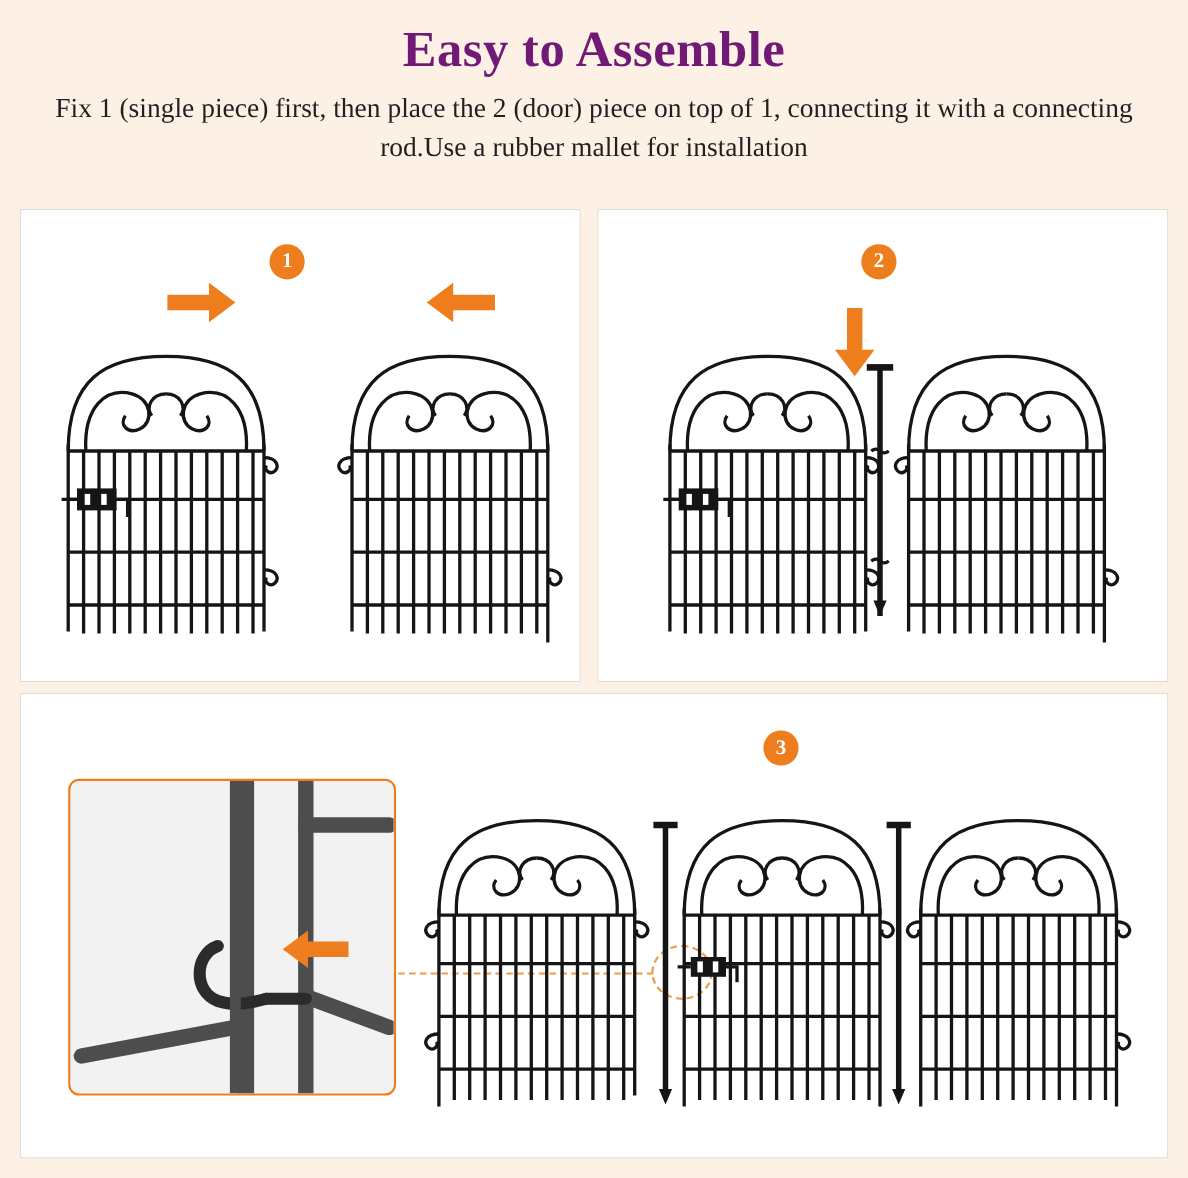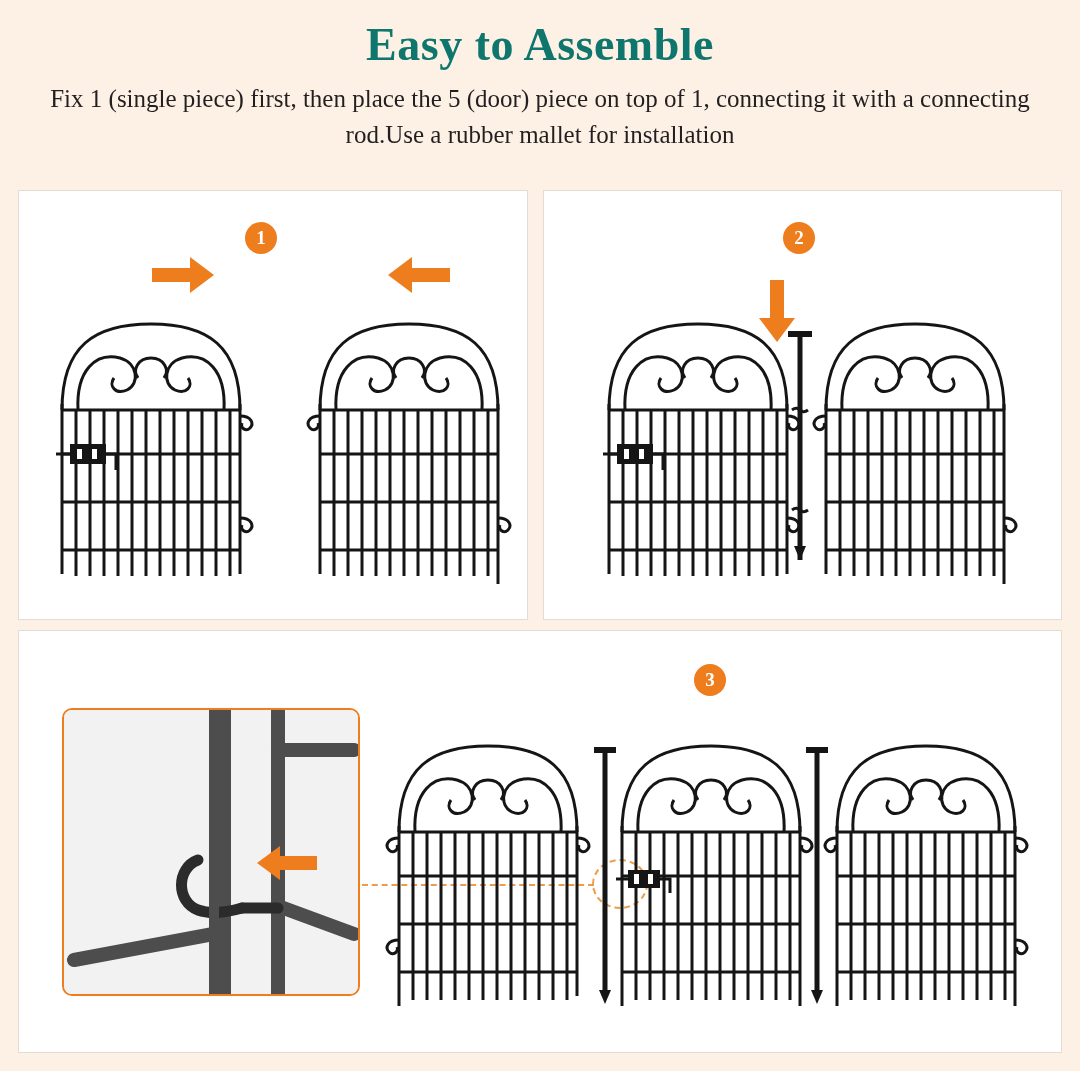--- a/index.html
+++ b/index.html
@@ -28,21 +28,21 @@
     height: 182px;
     background: #fdf1e6;
     text-align: center;
   }
   .title {
     margin: 0;
     padding-top: 18px;
     font-family: "Liberation Serif", serif;
     font-size: 46px;
     font-weight: bold;
-    color: #0f766e;
+    color: #701a75;
     letter-spacing: 0.5px;
   }
   .subtitle {
     margin: 10px auto 0 auto;
     width: 1000px;
     font-family: "Liberation Serif", serif;
     font-size: 25px;
     line-height: 1.42;
     color: #231f20;
   }
@@ -124,21 +124,21 @@
     box-sizing: border-box;
   }
 </style>
 </head>
 <body>
 
 <div class="page">
 
   <div class="header">
     <h1 class="title">Easy to Assemble</h1>
-    <p class="subtitle">Fix 1 (single piece) first, then place the 5 (door) piece on top of 1, connecting it with a connecting rod.Use a rubber mallet for installation</p>
+    <p class="subtitle">Fix 1 (single piece) first, then place the 2 (door) piece on top of 1, connecting it with a connecting rod.Use a rubber mallet for installation</p>
   </div>
 
   <div class="panel" id="panel-1"></div>
 
   <div class="step-badge" id="badge-1">1</div>
 
   <svg class="arrow-svg" id="arrow-right-1" width="64" height="40" viewBox="0 0 64 40">
     <path d="M0 13 H38 V2 L62 20 L38 38 V27 H0 Z" fill="#ee7d1e"></path>
   </svg>
   <svg class="arrow-svg" id="arrow-left-1" width="64" height="40" viewBox="0 0 64 40">

